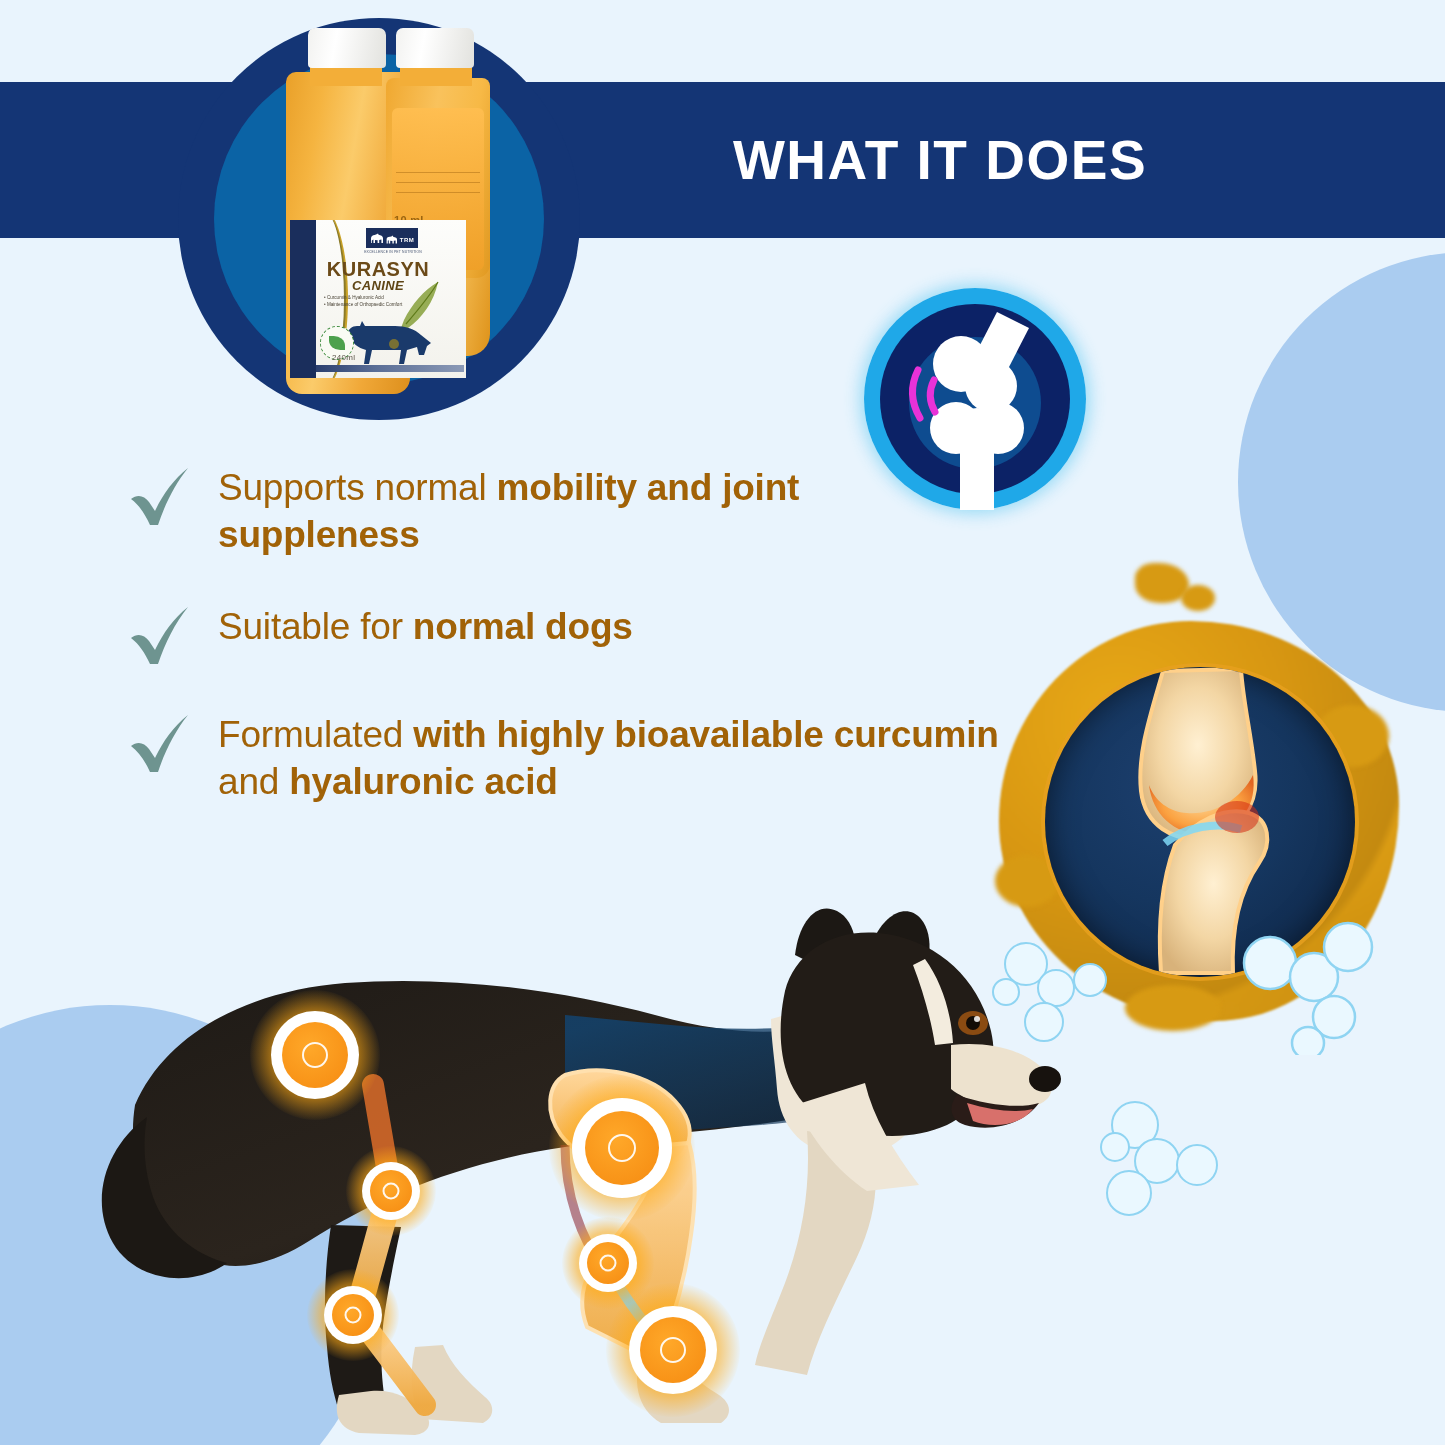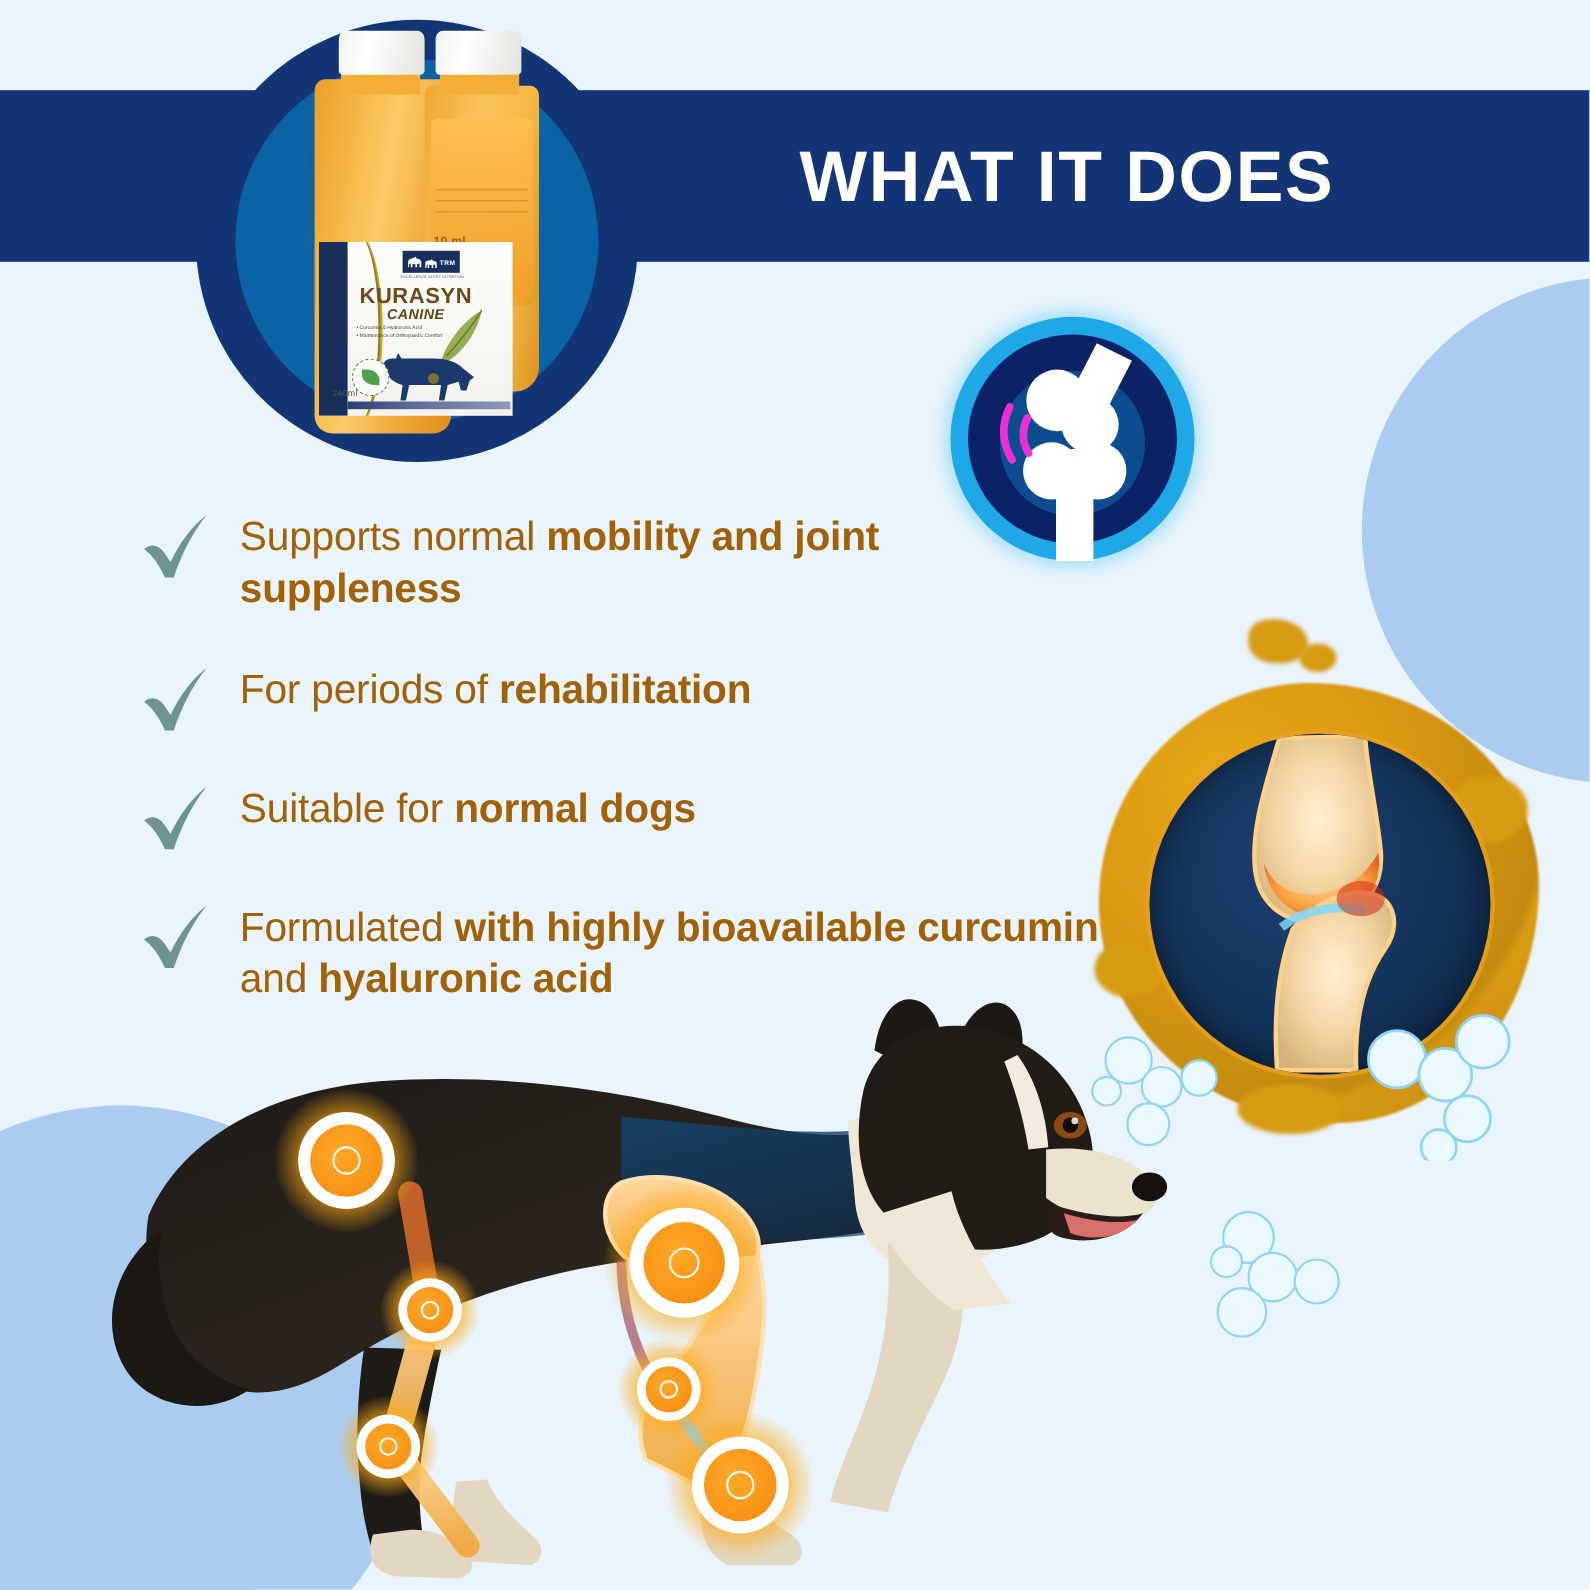--- a/index.html
+++ b/index.html
@@ -24,25 +24,25 @@
     background:#AACCF0;
   }
 
   
   .header-band {
     position:absolute; left:0; top:82px;
     width:1445px; height:156px;
     background:#143575;
   }
   .header-title {
-    position:absolute; left:590px; top:82px;
+    position:absolute; left:560px; top:82px;
     width:760px; height:156px;
     display:flex; align-items:center; justify-content:center;
     color:#FFFFFF;
-    font-size:65px; font-weight:bold;
+    font-size:55px; font-weight:bold;
     letter-spacing:1.5px;
     z-index:7;
   }
 
   
   .product-circle {
     position:absolute; left:178px; top:18px;
     width:402px; height:402px;
     border-radius:50%;
     background:#143575;
@@ -188,21 +188,21 @@
     width:34px; height:34px; border-radius:50%;
     border:1.4px dashed #3E8C3E;
     background:#FAFBF4;
   }
   .lbl-cert-leaf {
     position:absolute; left:50%; top:50%; transform:translate(-50%,-50%);
     width:16px; height:14px; border-radius:0 70% 0 70%;
     background:#4DA14D;
   }
   .lbl-vol {
-    position:absolute; left:12px; bottom:16px;
+    position:absolute; left:42px; bottom:16px;
     font-size:8px; color:#5B5448; letter-spacing:.3px;
   }
   .lbl-bottombar {
     position:absolute; left:26px; right:2px; bottom:6px;
     height:7px;
     background:linear-gradient(90deg,#2B3F6E,#5A6E96 40%,#8C9AB6);
   }
 
   
   .bullets {
@@ -607,28 +607,20 @@
 
     <div class="bullet-row">
       <span class="tick">
         <svg width="66" height="62" viewBox="0 0 66 62" aria-hidden="true">
           <path d="M3 33 C9 28 16 29 21 36 L27 45 C35 28 46 13 60 2 C47 18 37 38 30 59 L22 59 C17 48 11 39 3 33 Z" fill="#6E9490"></path>
         </svg>
       </span>
       <span class="bullet-text"><span>Supports normal </span><b>mobility and joint suppleness</b></span>
     </div>
 
-    <div class="bullet-row">
-      <span class="tick">
-        <svg width="66" height="62" viewBox="0 0 66 62" aria-hidden="true">
-          <path d="M3 33 C9 28 16 29 21 36 L27 45 C35 28 46 13 60 2 C47 18 37 38 30 59 L22 59 C17 48 11 39 3 33 Z" fill="#6E9490"></path>
-        </svg>
-      </span>
-      <span class="bullet-text"><span>For periods of </span><b>rehabilitation</b></span>
-    </div>
 
     <div class="bullet-row">
       <span class="tick">
         <svg width="66" height="62" viewBox="0 0 66 62" aria-hidden="true">
           <path d="M3 33 C9 28 16 29 21 36 L27 45 C35 28 46 13 60 2 C47 18 37 38 30 59 L22 59 C17 48 11 39 3 33 Z" fill="#6E9490"></path>
         </svg>
       </span>
       <span class="bullet-text"><span>Suitable for </span><b>normal dogs</b></span>
     </div>
 

